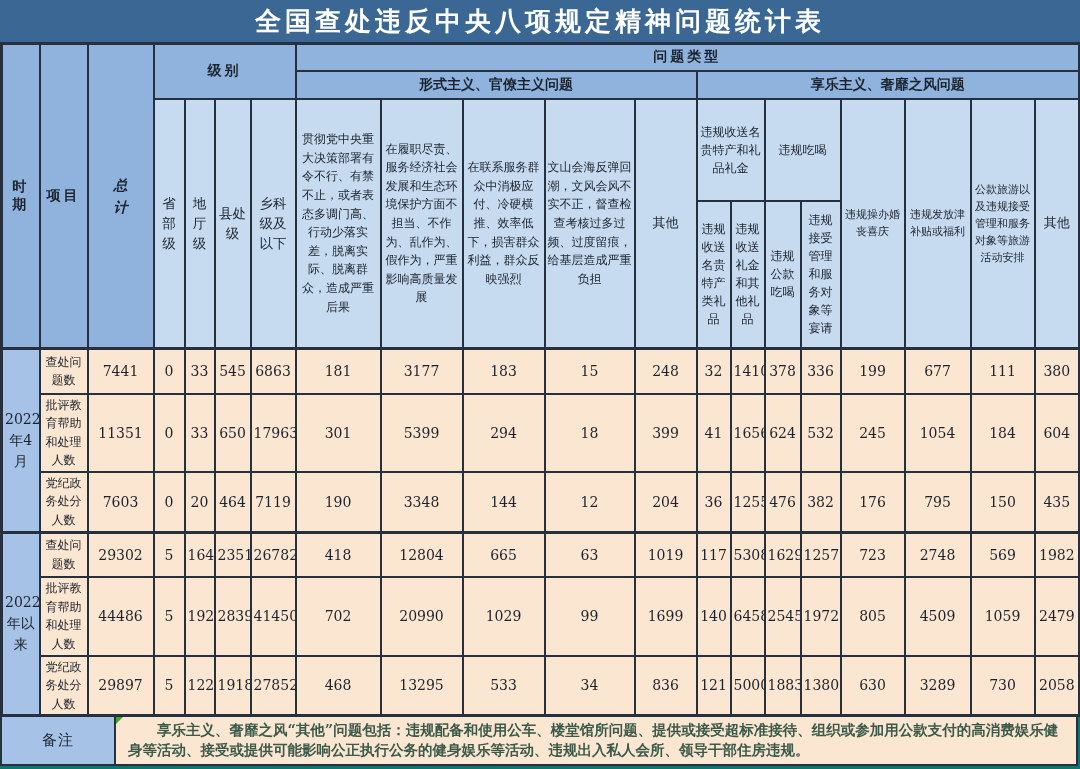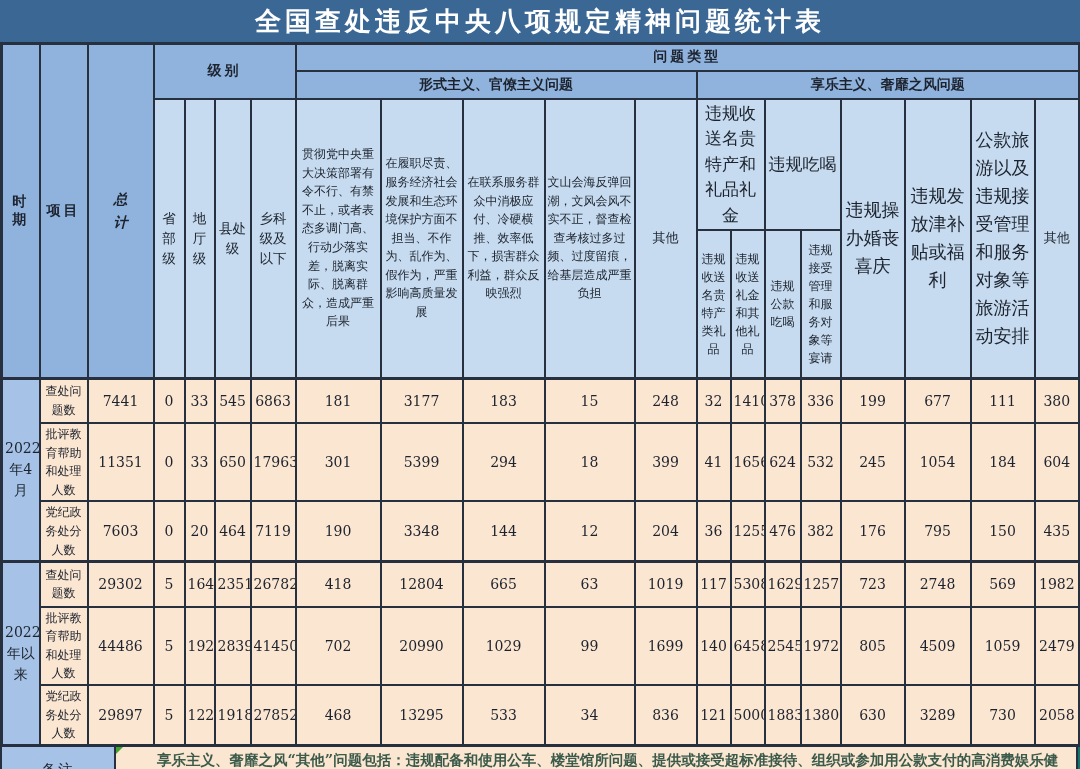--- a/index.html
+++ b/index.html
@@ -18,22 +18,22 @@
 
   table.stats{border-collapse:collapse;table-layout:fixed;width:1078px;
     border:3px solid var(--border);}
   table.stats td{border:2px solid var(--border);text-align:center;
     vertical-align:middle;padding:1px 2px;color:#1d232e;overflow:hidden;}
   td.hmid{background:var(--header-blue);font-size:14px;font-weight:bold;}
   td.hlight{background:var(--header-light);font-size:13px;}
   td.desc{background:var(--header-light);font-size:12px;text-align:justify;
     padding:4px 9px;line-height:1.55;}
   td.narrow{background:var(--header-light);font-size:12px;padding:2px 3px;line-height:1.5;}
-  td.wideh{background:var(--header-light);font-size:18px;padding:2px 9px;line-height:1.55;}
-  td.group{background:var(--header-light);font-size:17px;padding:2px 6px;line-height:1.5;}
+  td.wideh{background:var(--header-light);font-size:11px;padding:2px 9px;line-height:1.55;}
+  td.group{background:var(--header-light);font-size:12px;padding:2px 6px;line-height:1.5;}
   td.levelc{background:var(--header-light);font-size:13.5px;padding:2px 6px;line-height:1.5;}
   td.period{background:var(--period-blue);font-size:14px;line-height:1.5;padding:2px 3px;margin-left:8px;}
   td.item{background:var(--data-bg);font-size:12px;line-height:1.55;padding:2px 5px;}
   td.num{background:var(--data-bg);font-size:14px;color:#33383f;}
   .stack{width:1.3em;margin:0 auto;line-height:1.6;font-style:italic;}
   .ls2{letter-spacing:3px;}
   td.bl{border-left-width:3px;margin-top:29px;}
   tr.tt td{border-top-width:3px;}
 
   .remark-row{width:1074px;display:flex;border:2px solid var(--border);

